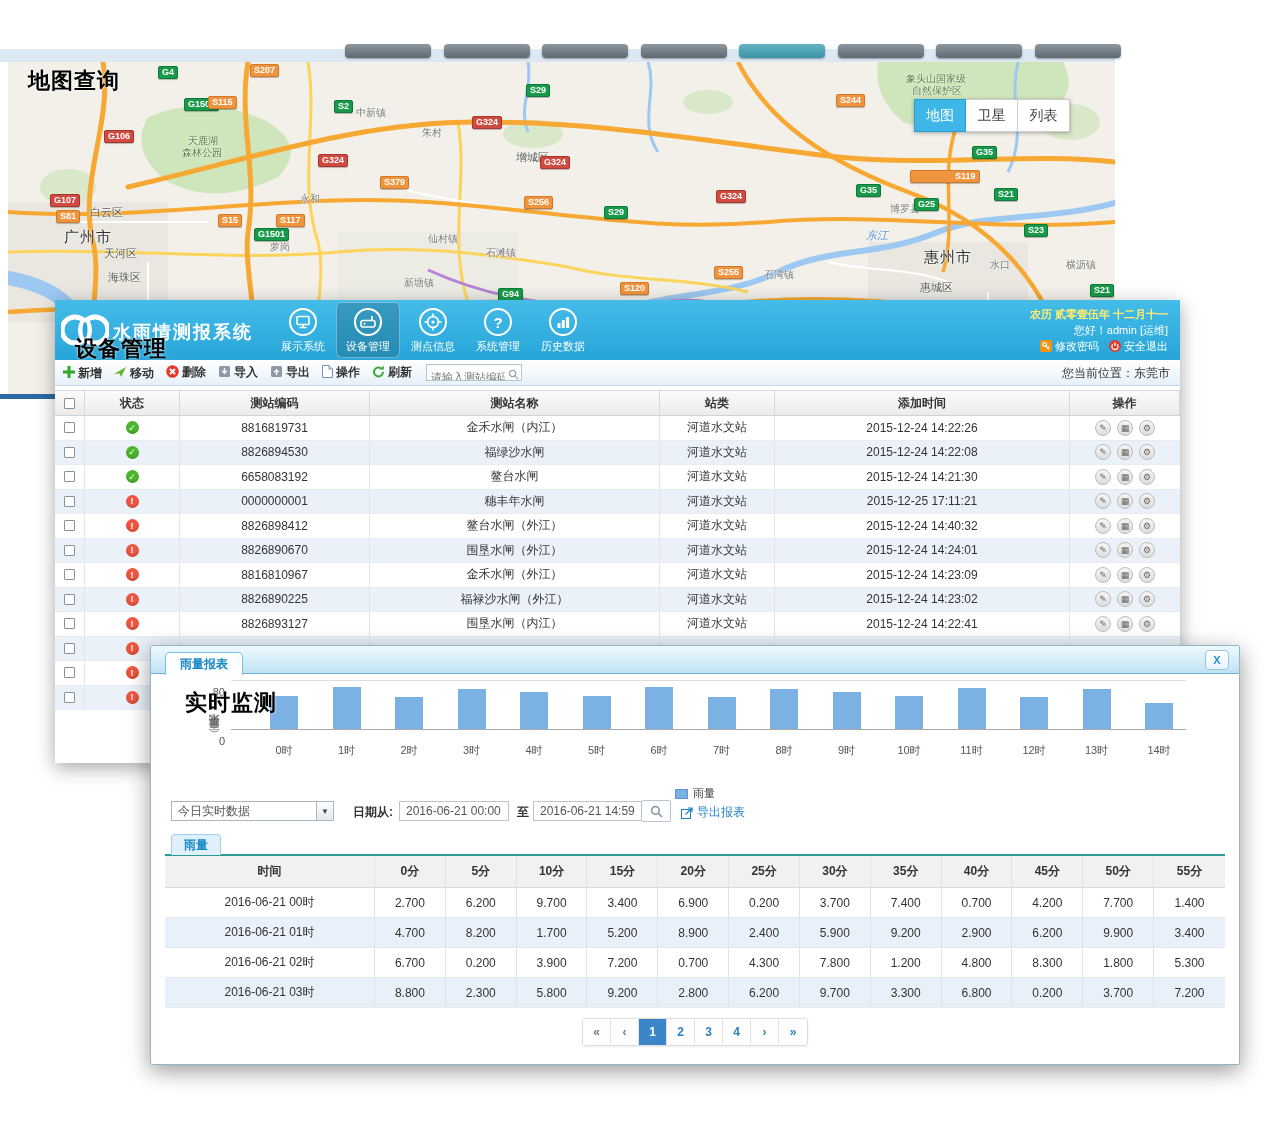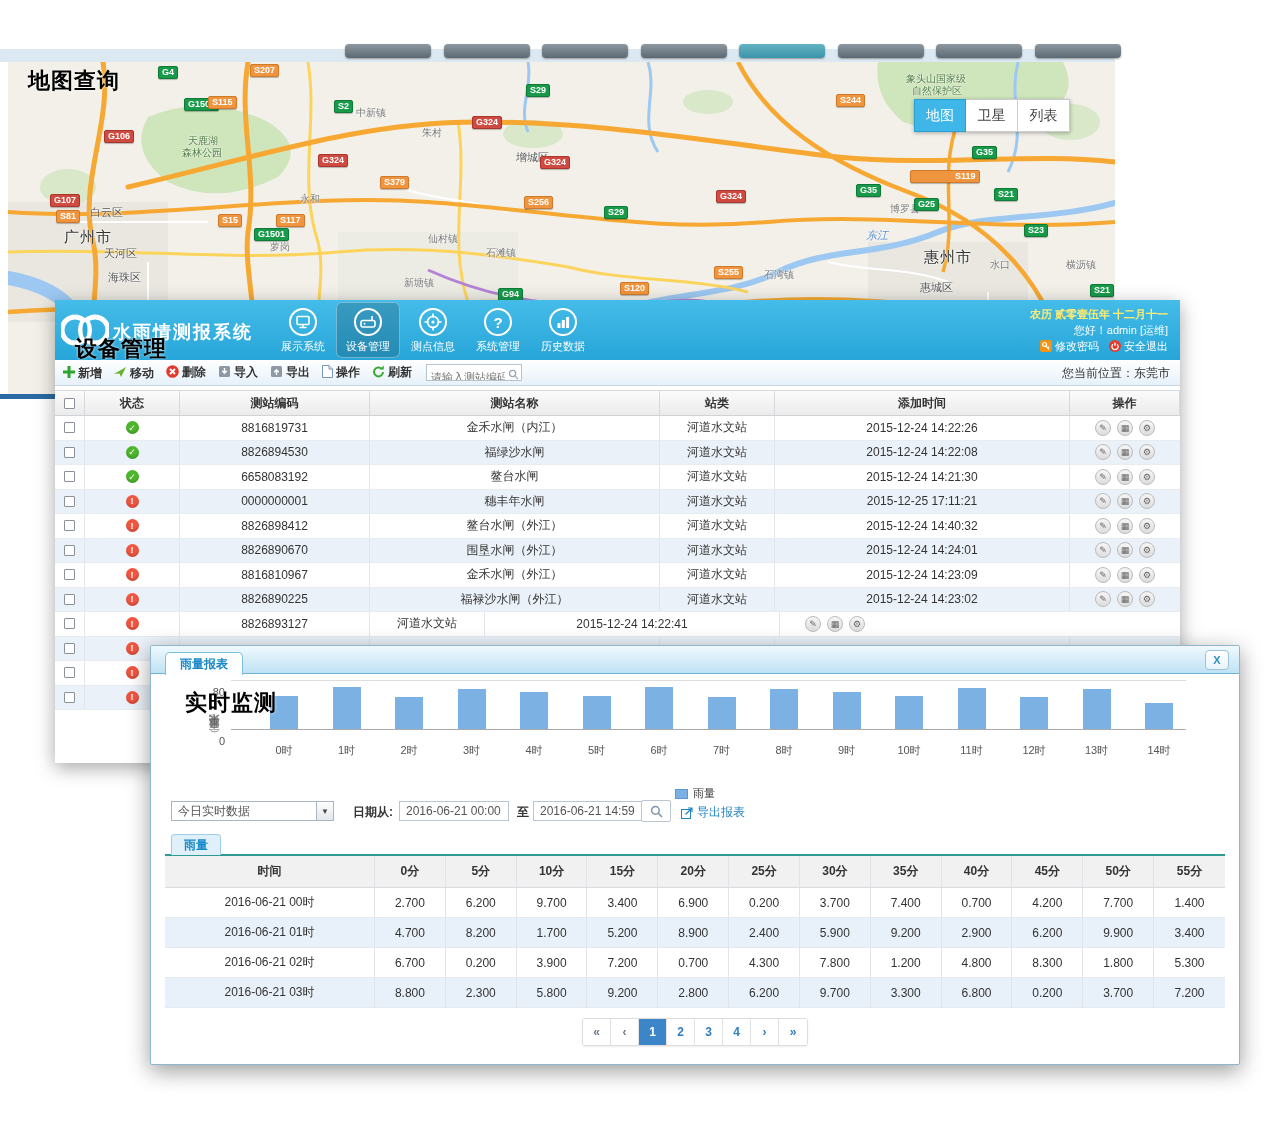--- a/index.html
+++ b/index.html
@@ -624,20 +624,23 @@
           <div class="trow">
             <div class="tcell" style="width: 30px;">
               <span class="cb"></span>
             </div>
             <div class="tcell" style="width: 95px;">
               <span class="st-ic st-alert">!</span>
             </div>
             <div class="tcell" style="width: 190px;">
               <span>8826893127</span>
             </div>
+            <div class="tcell" style="width: 290px;">
+              <span>围垦水闸（内江）</span>
+            </div>
             <div class="tcell" style="width: 115px;">
               <span>河道水文站</span>
             </div>
             <div class="tcell" style="width: 295px;">
               <span>2015-12-24 14:22:41</span>
             </div>
             <div class="tcell" style="width: 110px;">
               <span class="op-btn">✎</span>
               <span class="op-btn">▦</span>
               <span class="op-btn">⚙</span>

